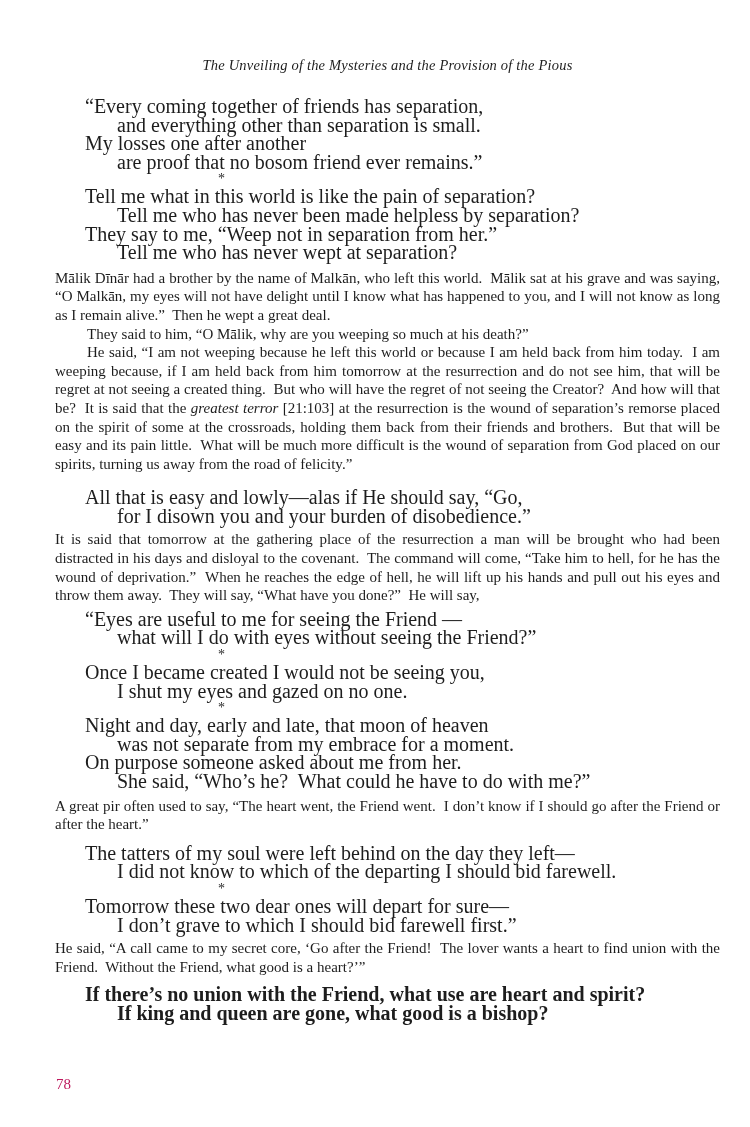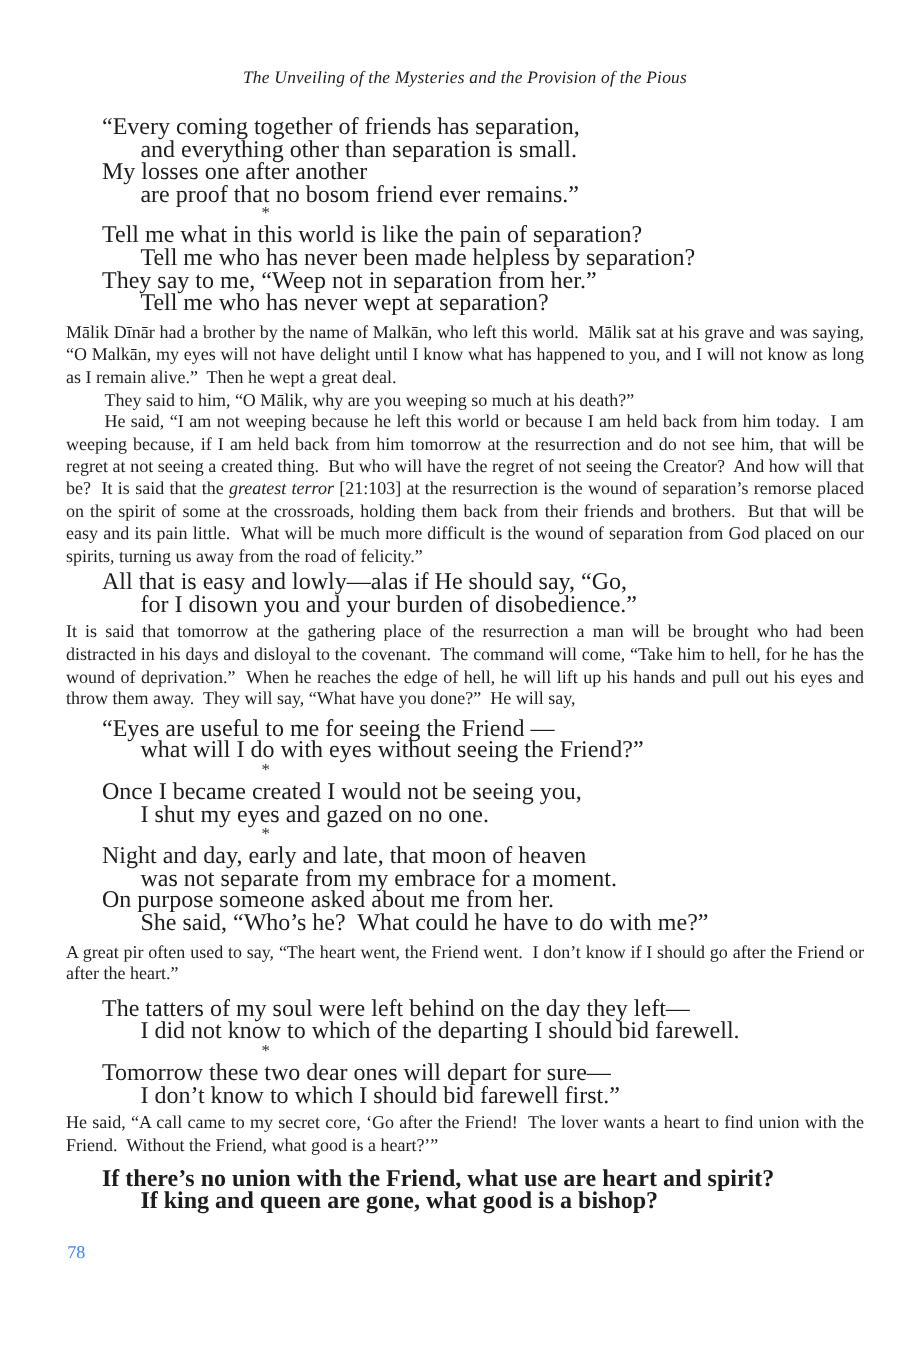--- a/index.html
+++ b/index.html
@@ -45,26 +45,26 @@
     margin: 0;
   }
   .indent { text-indent: 32px; }
   em { font-style: italic; }
   .mt24 { margin-top: 24px; }
   .mt10 { margin-top: 10px; }
   .mt9  { margin-top: 9px; font-weight: bold; }
   .mt7  { margin-top: 7px; }
   .mt6  { margin-top: 6px; }
   .mt5  { margin-top: 5px; }
-  .mt3  { margin-top: 3px; }
+  .mt3  { margin-top: 15px; }
   .page-number {
     position: absolute;
-    left: 56px; top: 1036px;
+    left: 56px; top: 1076px;
     font-size: 15px;
-    color: #3b82f6;
+    color: #be185d;
   }
 </style>
 </head>
 <body>
 
 <div class="content">
 
   <div class="running-head">The Unveiling of the Mysteries and the Provision of the Pious</div>
 
   <div class="verse mt24">
@@ -113,21 +113,21 @@
 
   <p class="prose mt6">A great pir often used to say, “The heart went, the Friend went.  I don’t know if I should go after the Friend or after the heart.”</p>
 
   <div class="verse mt10">
     <div class="ln i1">The tatters of my soul were left behind on the day they left—</div>
     <div class="ln i2">I did not know to which of the departing I should bid farewell.</div>
   </div>
   <div class="sep">*</div>
   <div class="verse">
     <div class="ln i1">Tomorrow these two dear ones will depart for sure—</div>
-    <div class="ln i2">I don’t know to which I should bid farewell first.”</div>
+    <div class="ln i2">I don’t grave to which I should bid farewell first.”</div>
   </div>
 
   <p class="prose mt5">He said, “A call came to my secret core, ‘Go after the Friend!  The lover wants a heart to find union with the Friend.  Without the Friend, what good is a heart?’”</p>
 
   <div class="verse mt9">
     <div class="ln i1">If there’s no union with the Friend, what use are heart and spirit?</div>
     <div class="ln i2">If king and queen are gone, what good is a bishop?</div>
   </div>
 
 </div>

